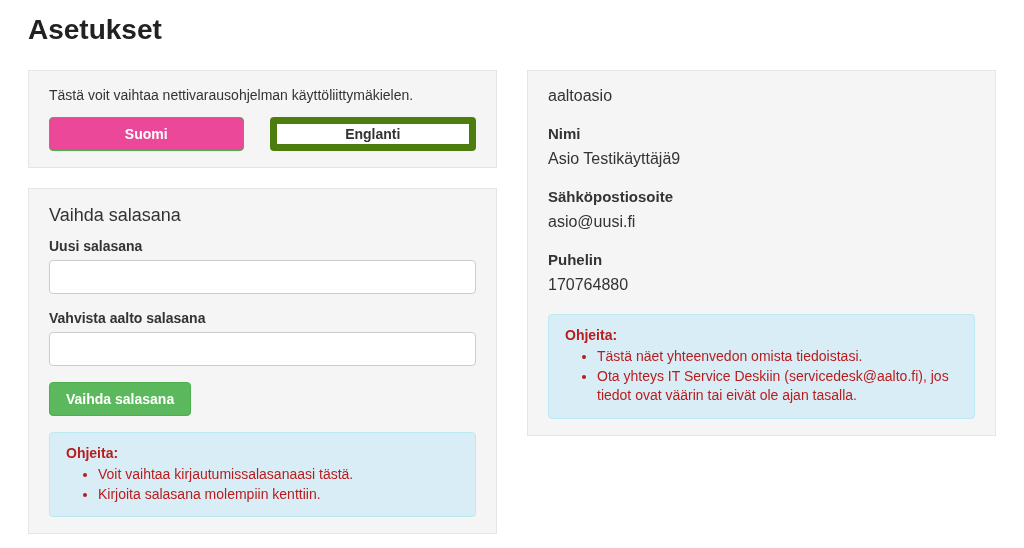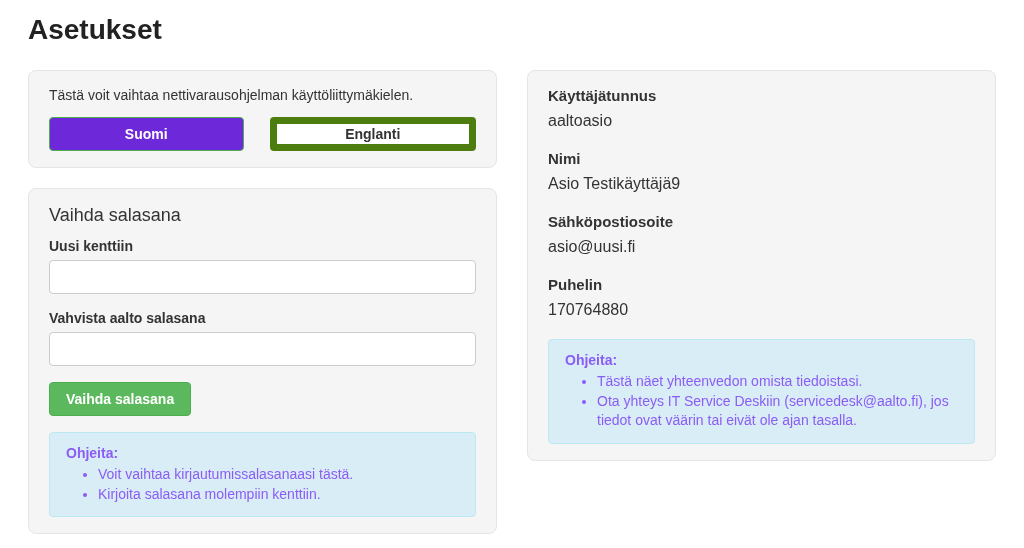--- a/index.html
+++ b/index.html
@@ -17,42 +17,42 @@
       margin-bottom: 24px;
     }
     .layout {
       display: flex;
       gap: 30px;
     }
     .col { flex: 1; display: flex; flex-direction: column; gap: 20px; }
     .panel {
       background: #f5f5f5;
       border: 1px solid #e5e5e5;
-      border-radius: 8px;
+      border-radius: 0;
       padding: 16px 20px;
     }
     .lang-note {
       font-size: 14px;
       color: #333;
       margin-bottom: 14px;
     }
     .btn-row { display: flex; gap: 26px; }
     .btn {
       flex: 1;
       height: 34px;
       border-radius: 4px;
       font-size: 14px;
       font-weight: 700;
       cursor: pointer;
       display: flex;
       align-items: center;
       justify-content: center;
     }
     .btn-green {
-      background: #6d28d9;
+      background: #ec4899;
       border: 1px solid #4cae4c;
       color: #fff;
       text-align: right;
     }
     .btn-white {
       background: #fff;
       border: 7px solid #4d7c0f;
       color: #333;
     }
     .section-title {
@@ -86,21 +86,21 @@
       font-weight: 700;
       font-size: 14px;
       padding: 8px 16px;
       border-radius: 4px;
       cursor: pointer;
       margin-bottom: 16px;
     }
     .alert-info {
       background: #d9edf7;
       border: 1px solid #bce8f1;
-      color: #8b5cf6;
+      color: #b91c1c;
       border-radius: 4px;
       padding: 12px 16px;
     }
     .alert-info strong { font-weight: 700; }
     .alert-info ul { margin: 4px 0 0 32px; padding: 0; }
     .alert-info li { list-style: disc; line-height: 1.4; }
     .info-label {
       font-size: 15px;
       font-weight: 700;
       color: #333;
@@ -124,42 +124,41 @@
       <div class="lang-note">Tästä voit vaihtaa nettivarausohjelman käyttöliittymäkielen.</div>
       <div class="btn-row">
         <div class="btn btn-green">Suomi</div>
         <div class="btn btn-white">Englanti</div>
       </div>
     </div>
 
     <div class="panel">
       <div class="section-title">Vaihda salasana</div>
 
-      <label class="field-label">Uusi kenttiin</label>
+      <label class="field-label">Uusi salasana</label>
       <input type="password" style="">
 
       <label class="field-label">Vahvista aalto salasana</label>
       <input type="password" style="">
 
       <button class="btn-submit">Vaihda salasana</button>
 
       <div class="alert-info">
         <strong>Ohjeita:</strong>
         <ul>
           <li>Voit vaihtaa kirjautumissalasanaasi tästä.</li>
           <li>Kirjoita salasana molempiin kenttiin.</li>
         </ul>
       </div>
     </div>
   </div>
 
   <div class="col">
 
     <div class="panel">
-      <div class="info-label">Käyttäjätunnus</div>
       <div class="info-value">aaltoasio</div>
 
       <div class="info-label">Nimi</div>
       <div class="info-value">Asio Testikäyttäjä9</div>
 
       <div class="info-label">Sähköpostiosoite</div>
       <div class="info-value">asio@uusi.fi</div>
 
       <div class="info-label">Puhelin</div>
       <div class="info-value">170764880</div>

